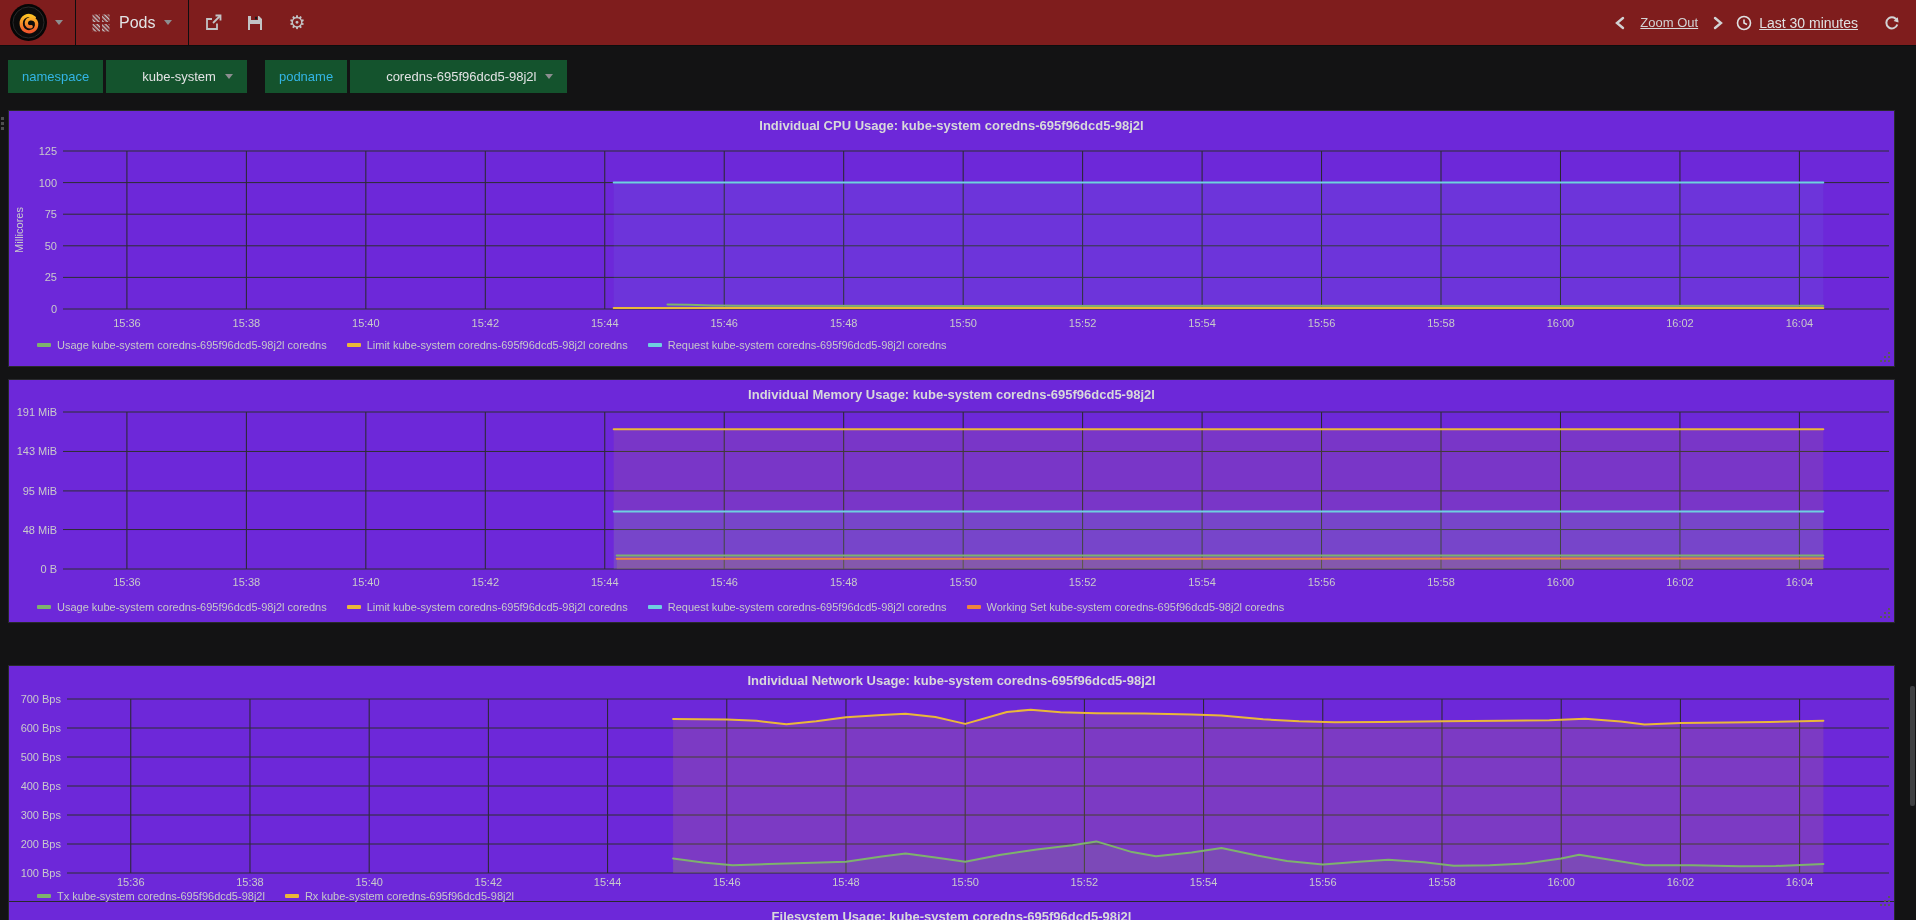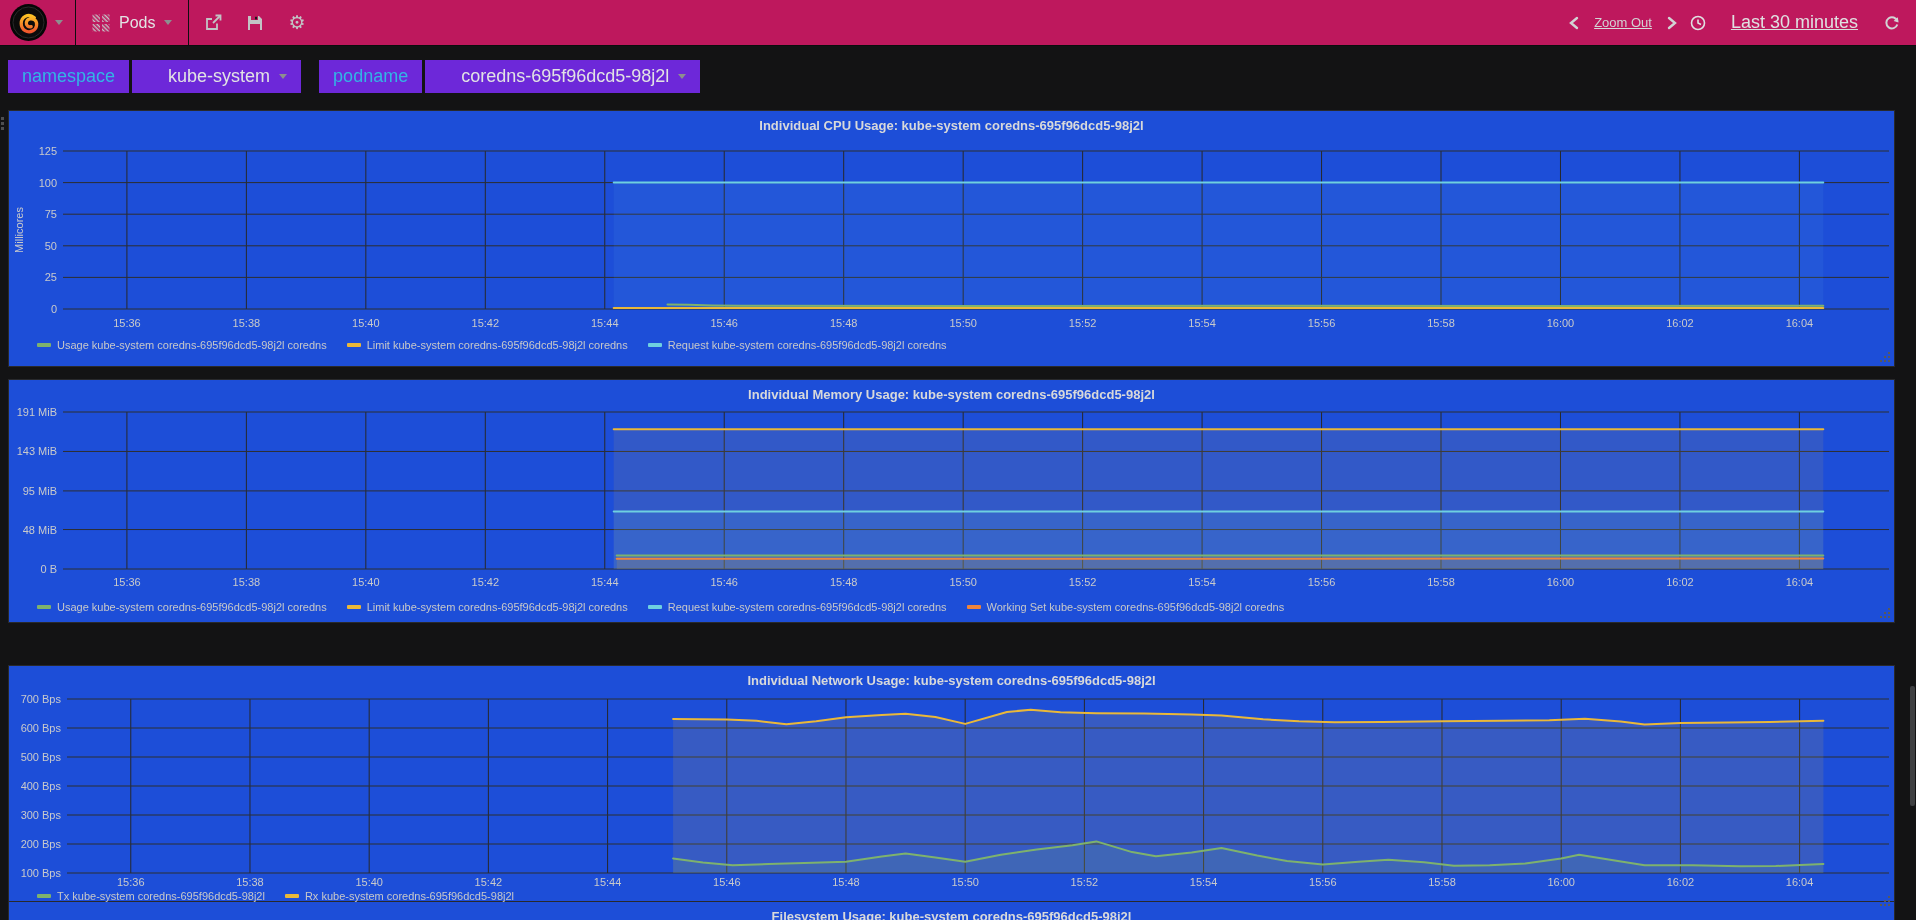--- a/index.html
+++ b/index.html
@@ -3,43 +3,43 @@
 <meta charset="utf-8">
 <style>
   html,body{margin:0;padding:0;}
   body{
     width:1916px;height:920px;position:relative;overflow:hidden;
     background:#131314;color:#d8d9da;
     font-family:"Liberation Sans","DejaVu Sans",sans-serif;
   }
   
   .navbar{position:absolute;top:0;left:0;width:1916px;height:45px;
-    background:#be185d;display:flex;align-items:center;border-bottom:1px solid #0d0d0e;}
+    background:#7f1d1d;display:flex;align-items:center;border-bottom:1px solid #0d0d0e;}
   .nav-sep{width:1px;align-self:stretch;background:#0e0e10;}
   .nav-section{display:flex;align-items:center;height:45px;}
   .logo-wrap{padding:0 12px 0 10px;gap:8px;}
   .logo{width:37px;height:37px;border-radius:50%;background:#060606;display:flex;align-items:center;justify-content:center;}
   .caret{width:0;height:0;border-left:4px solid transparent;border-right:4px solid transparent;border-top:5px solid #8d8e90;display:inline-block;}
   .dash-picker{padding:0 16px;gap:9px;cursor:pointer;}
   .nav-title{font-size:16px;color:#e2e3e4;}
   .nav-actions{padding:0 16px;gap:25px;}
   .icon-btn{display:flex;align-items:center;justify-content:center;cursor:pointer;color:#c2c3c5;}
   .gear-glyph{font-size:19px;line-height:1;color:#c2c3c5;font-family:"DejaVu Sans",sans-serif;}
   .nav-right{margin-left:auto;display:flex;align-items:center;gap:12px;padding-right:16px;text-decoration:underline;}
   .zoom-out{font-size:13px;color:#d2d3d4;margin:0 2px;}
-  .time-range{font-size:18px;color:#e0e1e2;display:flex;align-items:center;gap:25px;}
+  .time-range{font-size:14px;color:#e0e1e2;display:flex;align-items:center;gap:7px;}
   .refresh-wrap{margin-left:14px;}
   
   .vars{position:absolute;top:60px;left:8px;display:flex;gap:18px;}
   .var-group{display:flex;gap:3px;}
-  .var-label,.var-value{height:33px;display:flex;align-items:center;padding:0 14px;background:#6d28d9;font-size:18px;}
+  .var-label,.var-value{height:33px;display:flex;align-items:center;padding:0 14px;background:#14532d;font-size:13px;}
   .var-label{color:#33b5e5;}
   .var-value{color:#e2e3e4;gap:9px;cursor:pointer;padding-left:36px;}
   
-  .panel{position:absolute;left:8px;width:1887px;background:#1d4ed8;border:1px solid #28292c;box-sizing:border-box;}
+  .panel{position:absolute;left:8px;width:1887px;background:#6d28d9;border:1px solid #28292c;box-sizing:border-box;}
   .panel-title{position:relative;z-index:2;text-align:center;font-size:13px;font-weight:bold;color:#d8d9da;padding-top:7px;cursor:pointer;}
   svg.plot{position:absolute;left:0;top:0;z-index:1;}
   .panel svg text{font-size:11px;fill:#c9cacb;font-family:"Liberation Sans","DejaVu Sans",sans-serif;}
   .legend{position:absolute;left:28px;z-index:2;display:flex;align-items:flex-end;gap:20px;font-size:11px;color:#c7c8c9;white-space:nowrap;}
   .legend-item{display:flex;align-items:center;cursor:pointer;}
   .legend .dash{width:14px;height:4px;border-radius:1px;margin-right:6px;display:inline-block;}
   .grip{position:absolute;right:12px;bottom:12px;width:2px;height:2px;z-index:3;cursor:nwse-resize;
     box-shadow:8px 0 #58595b,4px 4px #58595b,8px 4px #58595b,0 8px #58595b,4px 8px #58595b,8px 8px #58595b;}
   .row-handle{position:absolute;left:1px;top:117px;width:3px;height:3px;background:#4d4e50;
     box-shadow:0 5px #4d4e50,0 10px #4d4e50;cursor:grab;z-index:5;}

